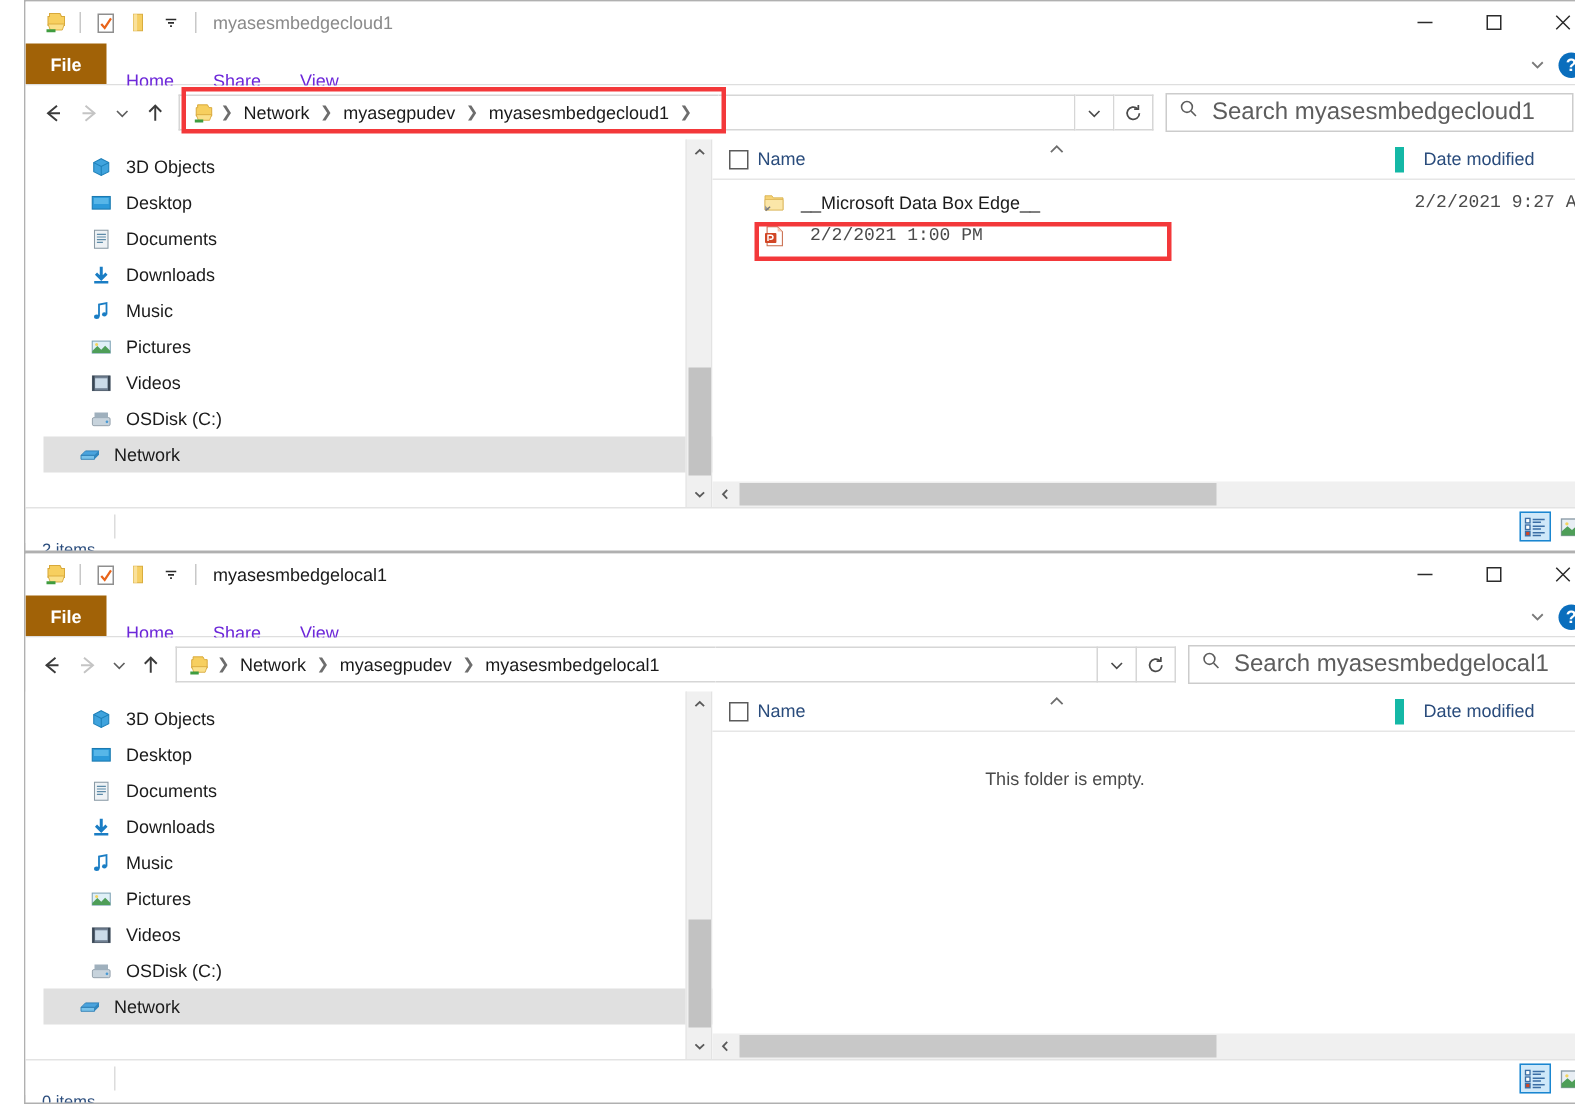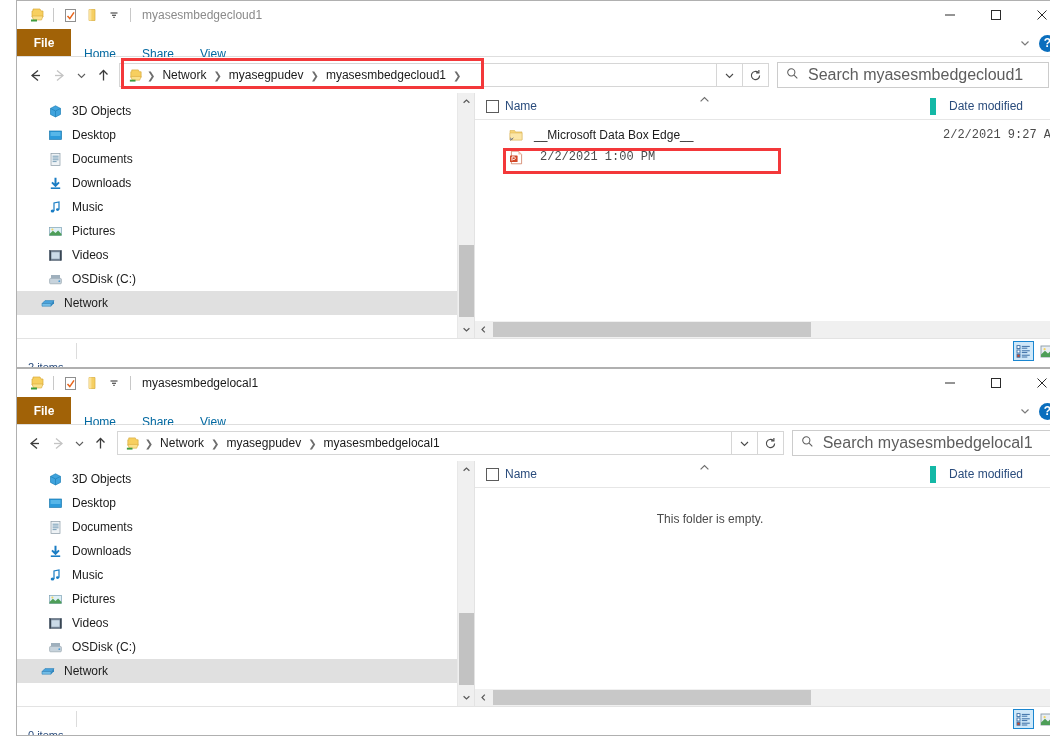--- a/index.html
+++ b/index.html
@@ -67,21 +67,21 @@
   .rb-file {
     background: #a16207;
     color: #ffffff;
     font-size: 12px;
     display: flex; align-items: center; justify-content: center;
     width: 54px;
     font-weight: bold;
   }
   .rb-tab {
     font-size: 12px;
-    color: #0369a1;
+    color: #6d28d9;
     display: flex; align-items: center; justify-content: center;
     padding: 0 13px;
     margin-top: 22px;
   }
   .rb-right {
     position: absolute; right: 4px; top: 0; height: 28px;
     display: flex; align-items: center; gap: 8px;
   }
   .rb-chevron { color: #7a7a7a; display: flex; align-items: center; }
   .help-circle {
@@ -178,20 +178,21 @@
     background: #ffffff;
     border-right: 1px solid #e3e3e3;
   }
   .nav-list { padding-top: 6px; }
   .nav-item {
     height: 24px;
     display: flex;
     align-items: center;
     padding-left: 30px;
     gap: 8px;
+    margin-left: 12px;
   }
   .nav-item.selected { background: #e0e0e0; width: 100%; }
   .nav-label { font-size: 12px; color: #1b1b1b; white-space: nowrap; }
   .nav-ico { width: 17px; height: 17px; display: flex; align-items: center; justify-content: center; }
 
   .v-scroll {
     position: absolute;
     right: 0; top: 0; bottom: 0;
     width: 17px;
     background: #f0f0f0;

